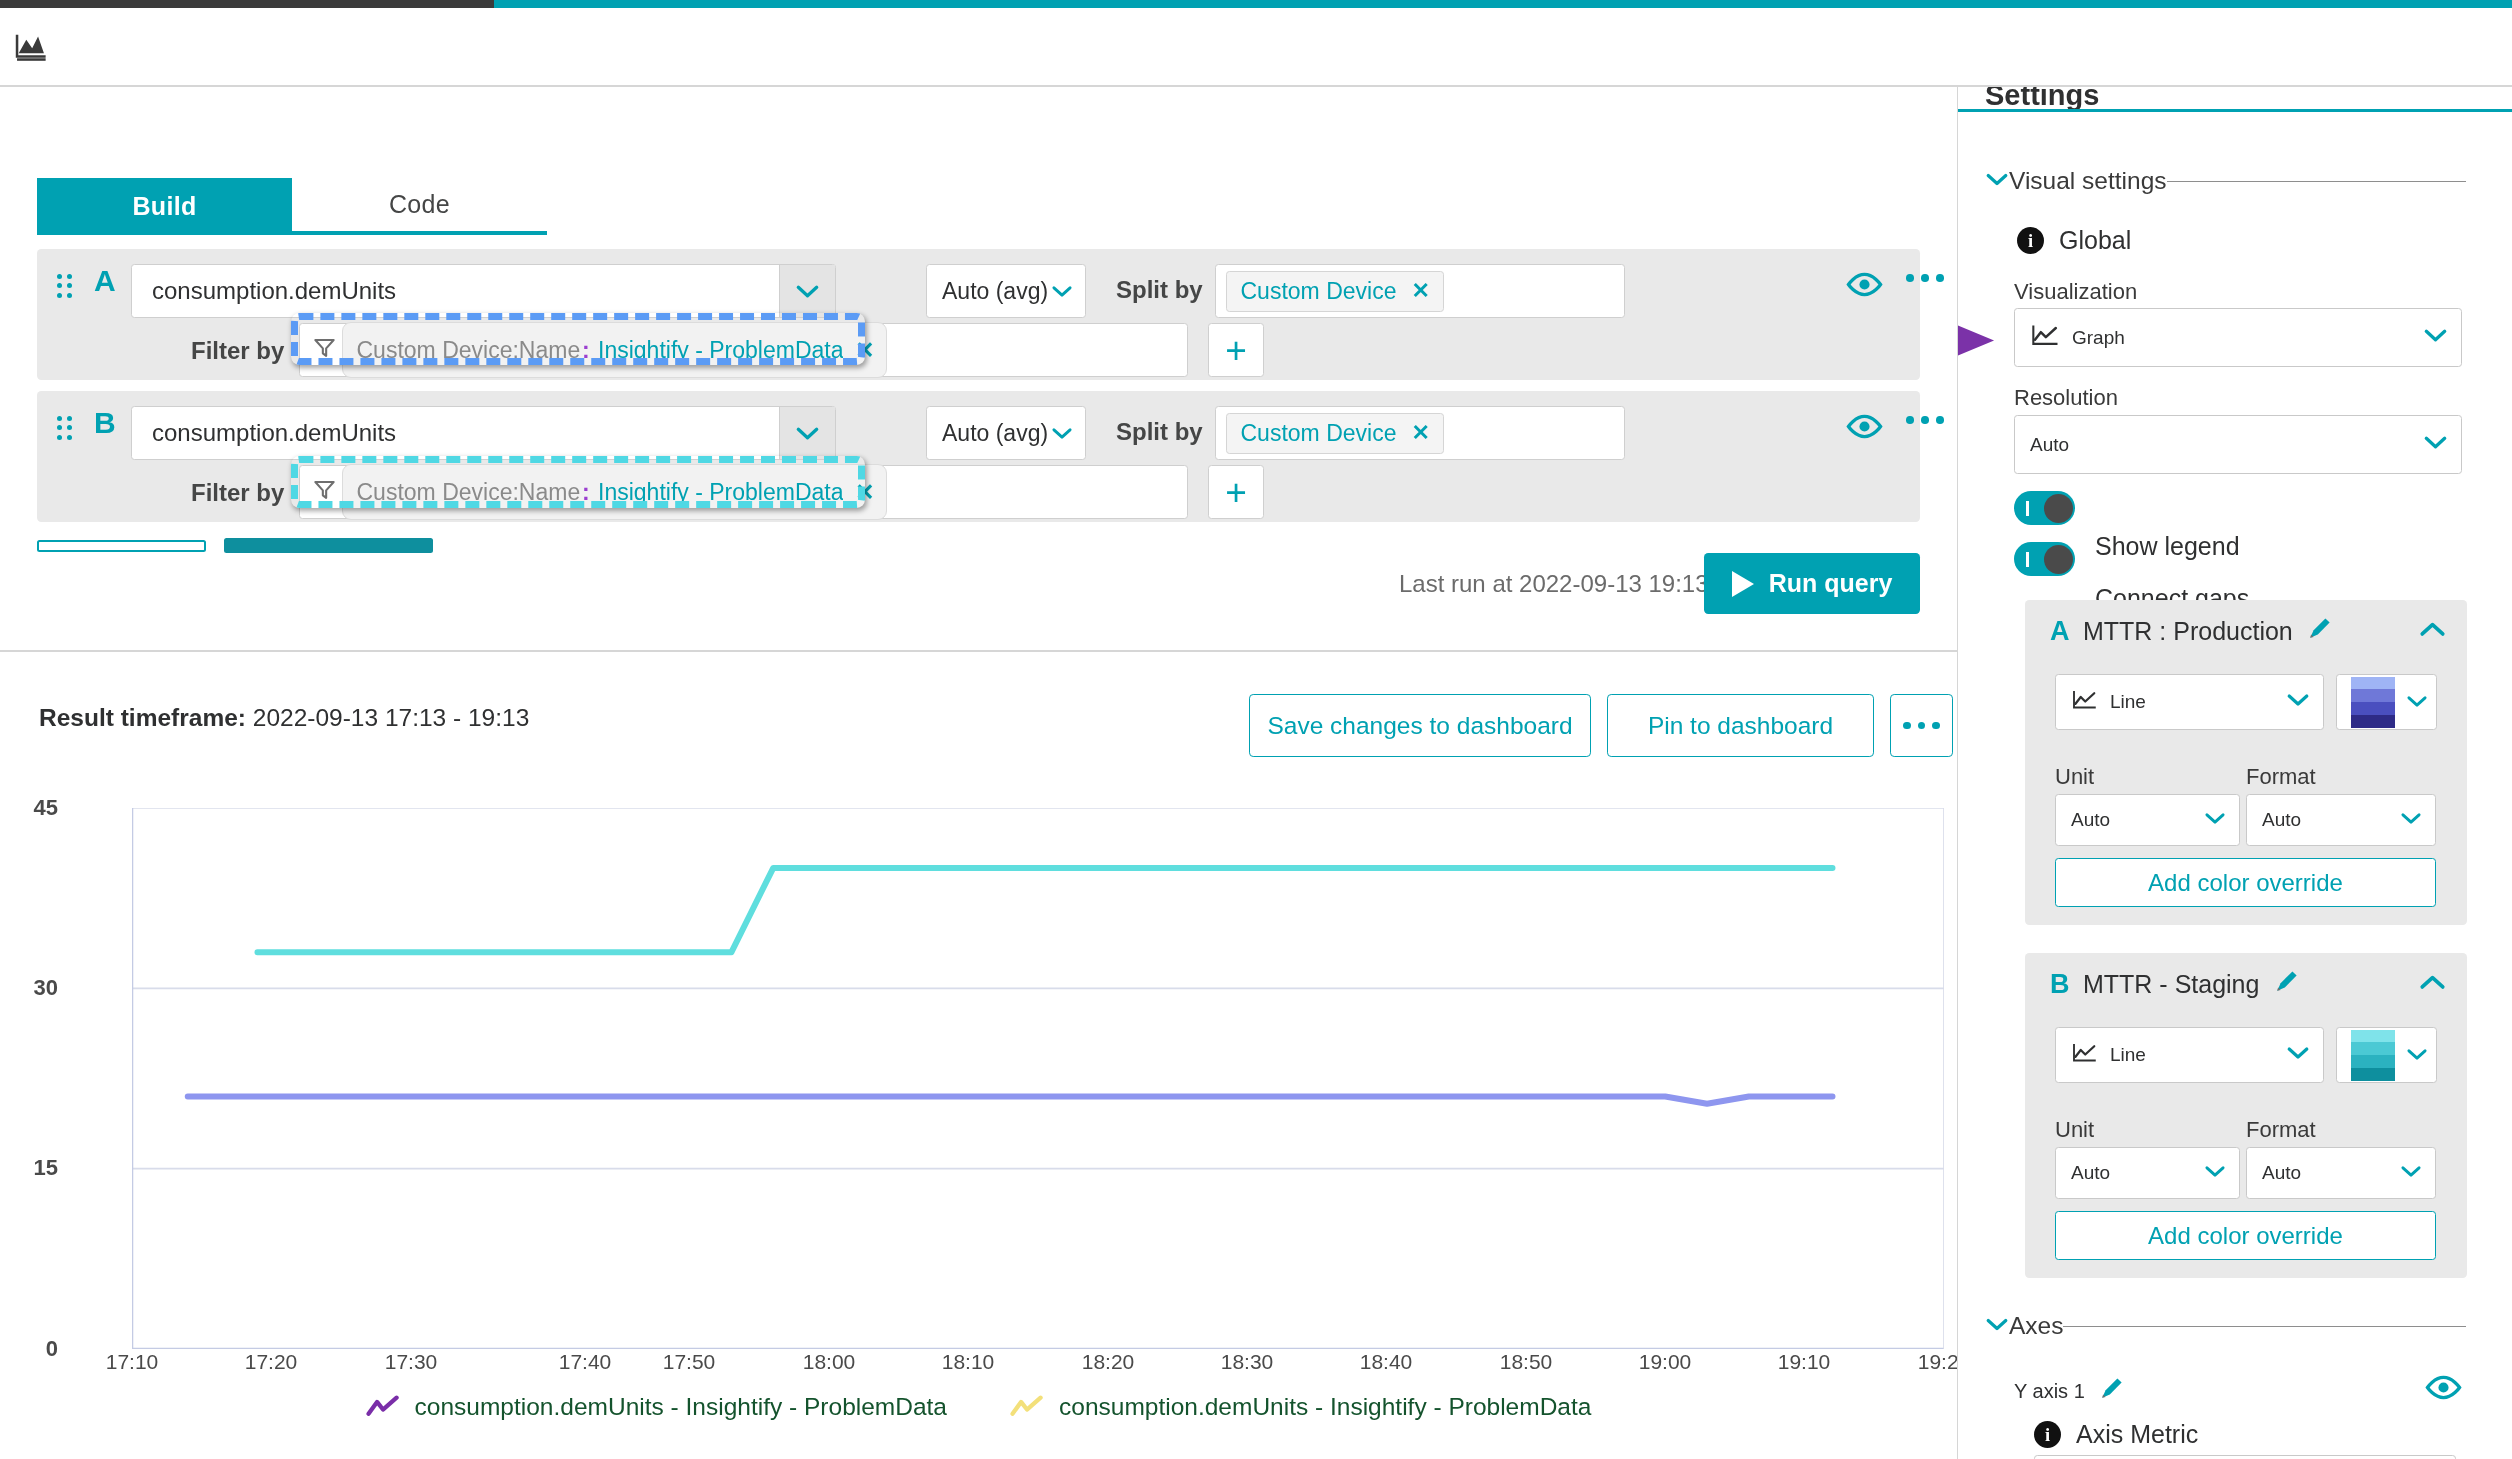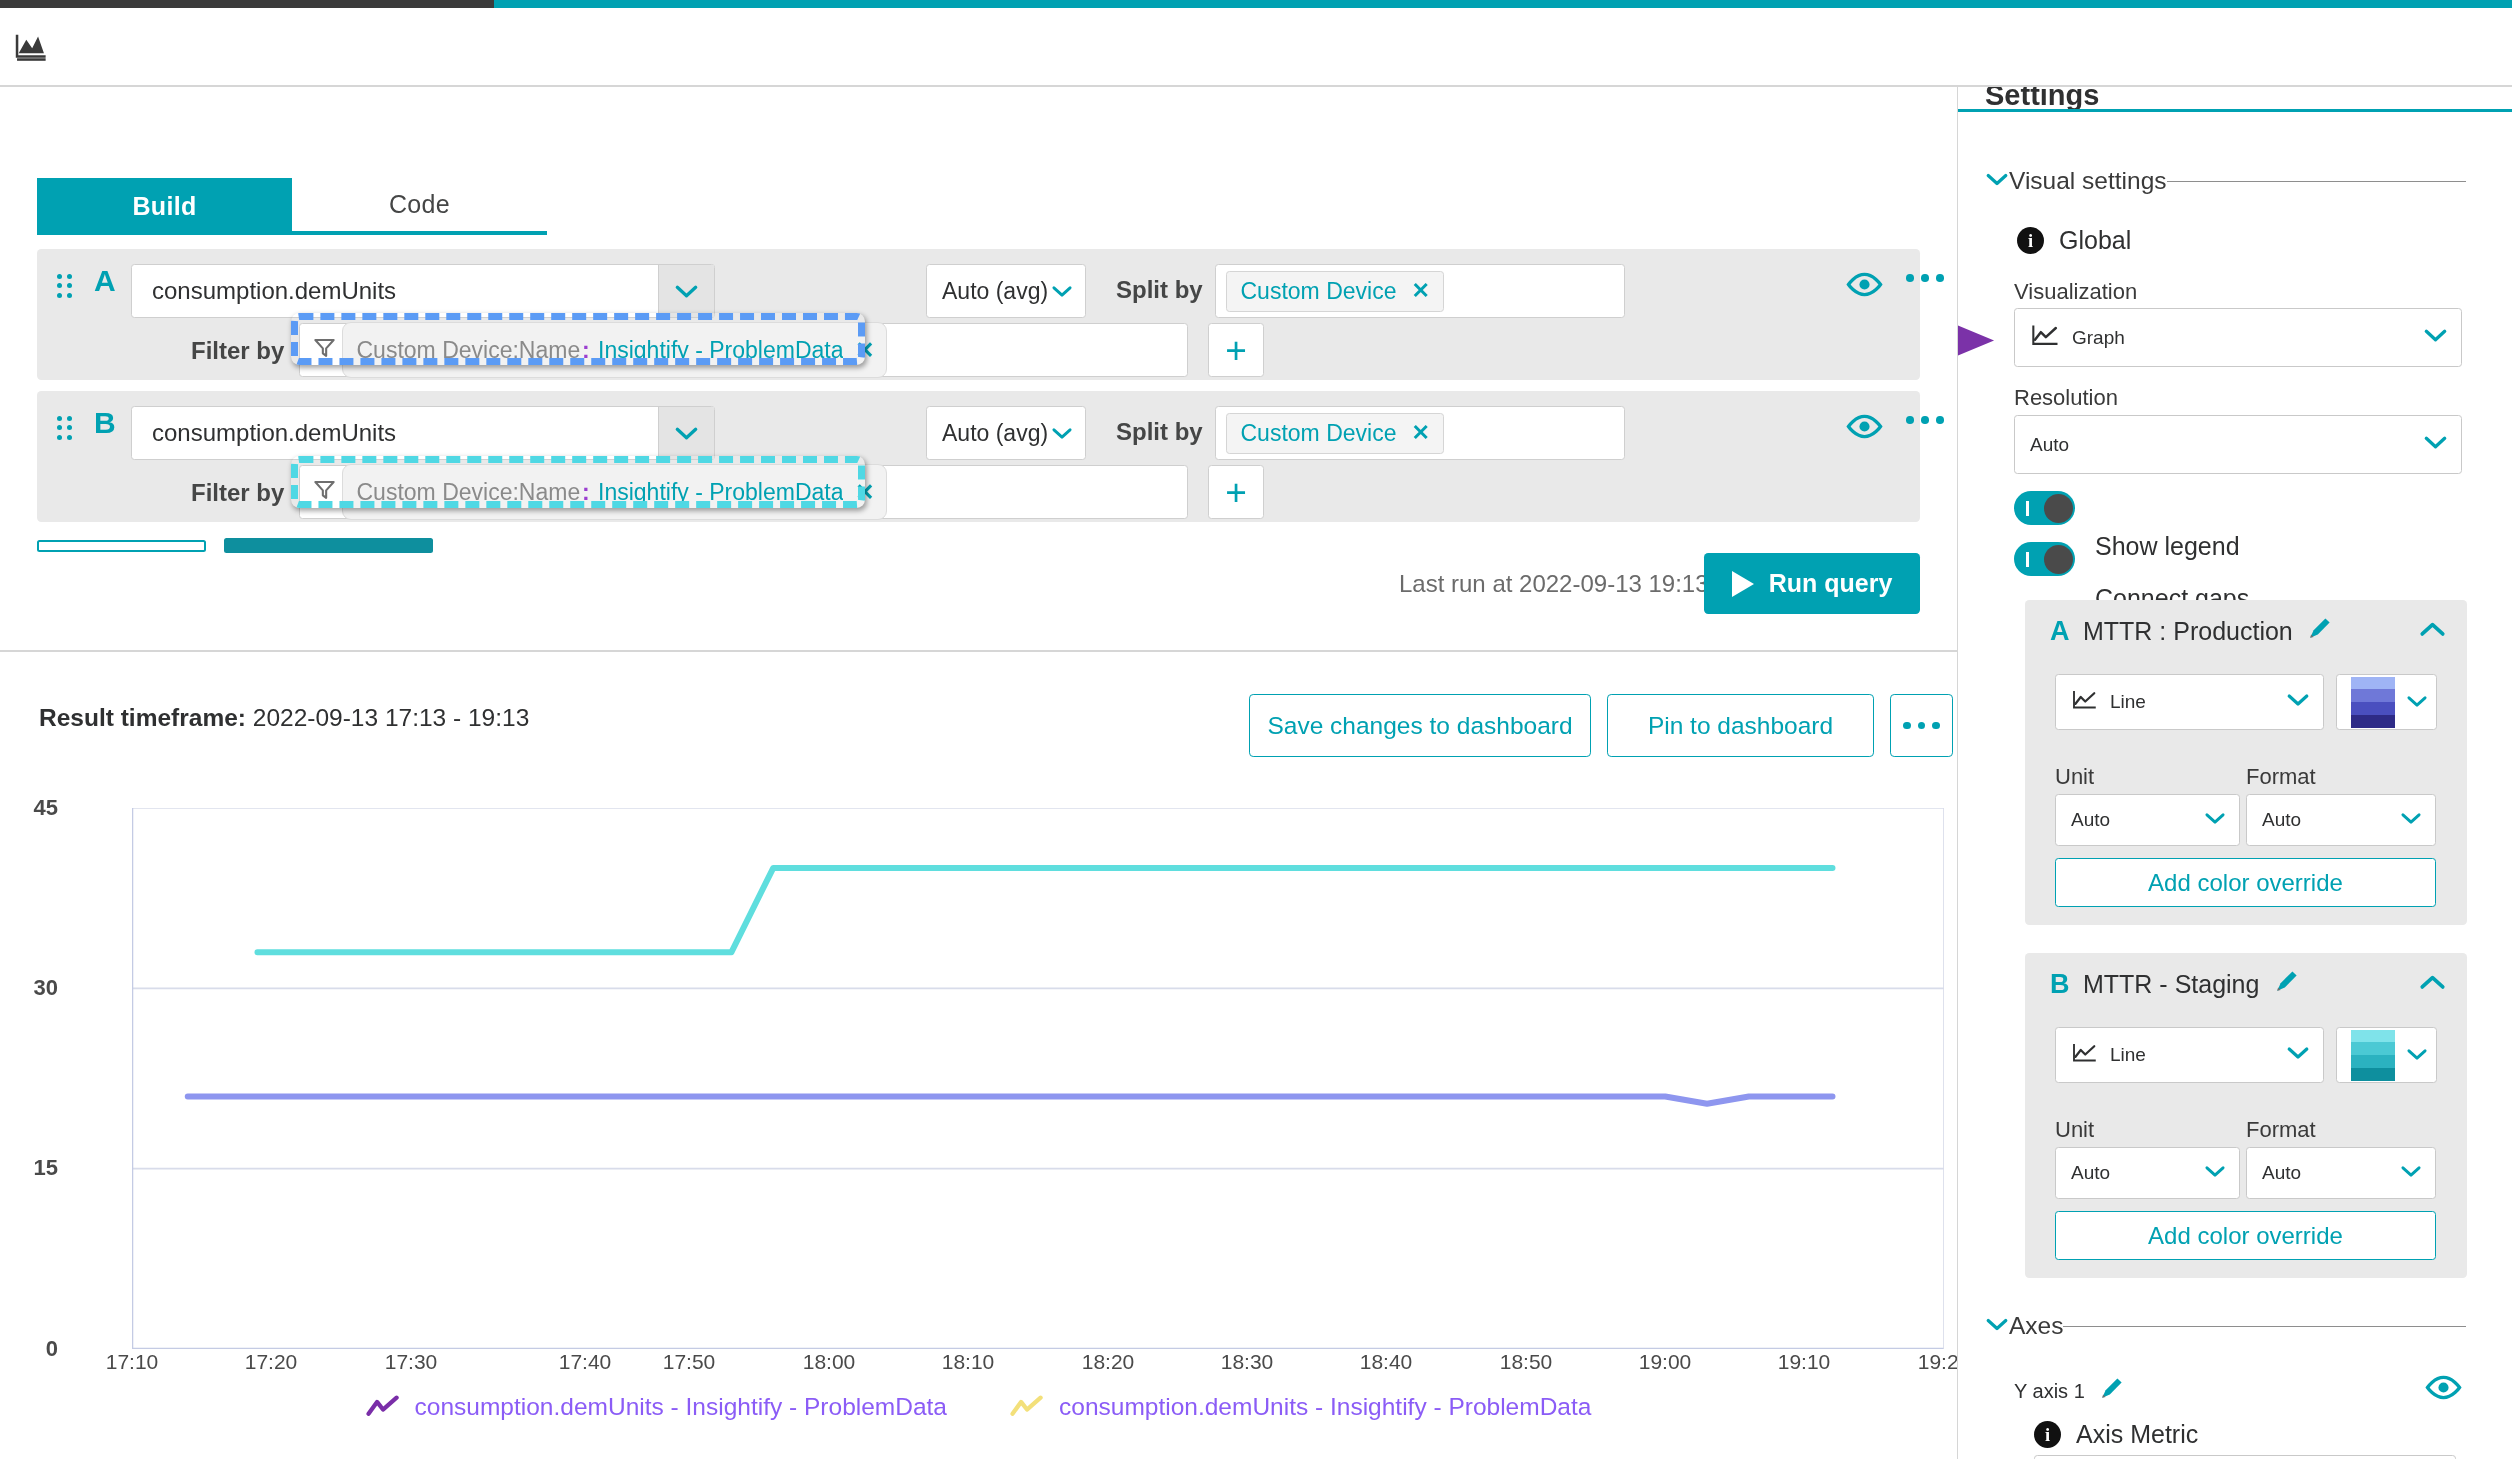--- a/index.html
+++ b/index.html
@@ -42,21 +42,21 @@
   #qrowB { top:391px; height:131px; }
 
   .drag-dots { position:absolute; left:20px; top:25px; width:18.6px; height:25px; }
   .drag-dots i { position:absolute; width:5px; height:5px; background:#00a1b2; border-radius:50%; }
   .drag-dots i:nth-child(1){left:0;top:0;} .drag-dots i:nth-child(2){left:10px;top:0;}
   .drag-dots i:nth-child(3){left:0;top:9.3px;} .drag-dots i:nth-child(4){left:10px;top:9.3px;}
   .drag-dots i:nth-child(5){left:0;top:18.6px;} .drag-dots i:nth-child(6){left:10px;top:18.6px;}
 
   .row-letter { position:absolute; left:57px; top:15px; font-size:30px; font-weight:bold; color:#00a1b2; }
 
-  .metric-input { position:absolute; left:94px; top:15px; width:584px; height:54px;
+  .metric-input { position:absolute; left:94px; top:15px; width:705px; height:54px;
       background:#fff; border:0.8px solid #cfcfcf; border-radius:3.4px; display:flex; align-items:center; }
   .metric-input .val { padding-left:20px; font-size:24px; color:#2f3031; flex:1; }
   .metric-input .caret { width:56px; height:52px; background:#e4e4e4; display:flex;
       align-items:center; justify-content:center; border-left:0.8px solid #cfcfcf;}
 
   .agg-select { position:absolute; left:889px; top:15px; width:160px; height:54px;
       background:#fff; border:0.8px solid #cfcfcf; border-radius:3.4px; display:flex;
       align-items:center; justify-content:space-between; padding:0 12px 0 15px; font-size:23px; }
 
   .splitby-label { position:absolute; left:1079px; top:27px; font-size:24px; font-weight:bold; color:#454646; }
@@ -119,21 +119,21 @@
   #btn-pin  { left:1607px; top:694px; width:267px; }
   #btn-more { left:1890px; top:694px; width:63px; display:flex; gap:6.8px; }
   #btn-more i { width:7.6px;height:7.6px;background:#00a1b2;border-radius:50%;display:block; }
 
   
   #chart { position:absolute; left:39px; top:786px; width:1871px; height:591px; }
   #plot  { position:absolute; left:93px; top:22px; width:1812px; height:541px; }
   .ytick { position:absolute; right:1852px; font-size:22px; color:#4a4a4a; font-weight:bold; transform:translateY(-50%); white-space:nowrap;}
   .xtick { position:absolute; top:564px; font-size:21px; color:#4a4a4a; transform:translateX(-50%); white-space:nowrap;}
   #legend { position:absolute; left:0; top:1377px; width:1957px; height:59px;
-      display:flex; align-items:center; justify-content:center; gap:63px; font-size:24.5px; color:#8b5cf6; }
+      display:flex; align-items:center; justify-content:center; gap:63px; font-size:24.5px; color:#14532d; }
   .legend-item { display:flex; align-items:center; gap:15px; }
 
   
   #settings-panel { position:absolute; left:1957px; top:87px; width:555px; height:1373px;
       background:#fff; border-left:1.7px solid #d6d6d6; overflow:hidden; }
   #settings-title { position:absolute; left:27px; top:-8.4px; font-size:29px; font-weight:bold; color:#2f3031; }
   #panel-teal-line { position:absolute; left:0; top:22px; width:555px; height:2.5px; background:#00a1b2; }
 
   .section-head { position:absolute; display:flex; align-items:center; gap:0; }
   .section-head .label { font-size:24.5px; color:#3a3a3a; }

